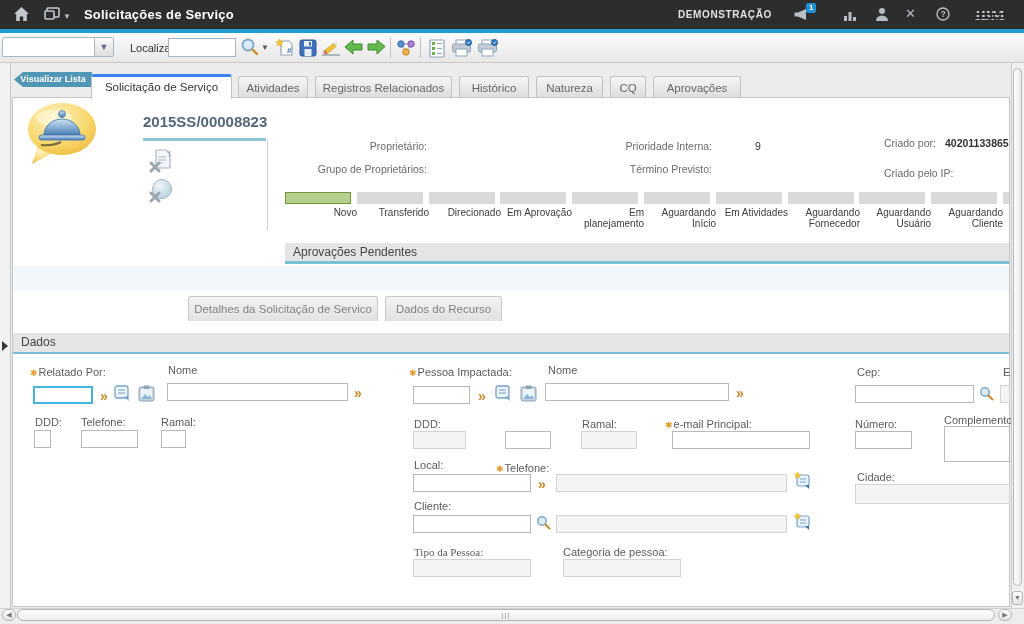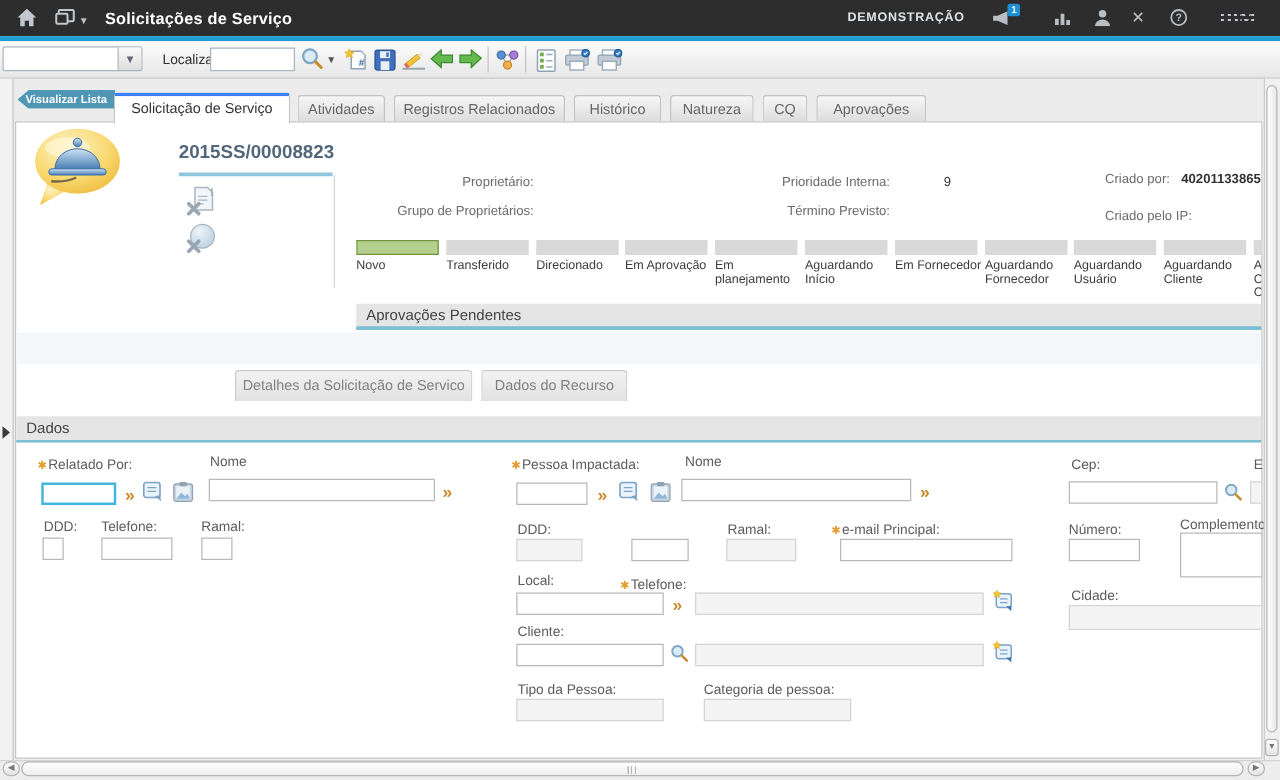--- a/index.html
+++ b/index.html
@@ -37,21 +37,21 @@
   .splitter-arrow{position:absolute;left:2px;top:341px;width:0;height:0;border-top:5px solid transparent;border-bottom:5px solid transparent;border-left:6px solid #3a3a3a;}
   
   .record-id{position:absolute;left:143px;top:113px;font-size:15px;font-weight:bold;color:#53677a;z-index:2;}
   .id-underline{position:absolute;left:143px;top:138px;width:123px;height:3px;background:#8fc6da;z-index:2;}
   .vdiv{position:absolute;left:267px;top:140px;width:1px;height:90px;background:#d4d4d4;z-index:2;}
   .hlabel{position:absolute;font-size:10.5px;color:#6b6b6b;white-space:nowrap;z-index:2;}
   .hvalue{position:absolute;font-size:10.5px;color:#333;white-space:nowrap;z-index:2;}
   .r{text-align:right;}
   
   .flow{position:absolute;left:285px;top:192px;width:724px;height:46px;overflow:hidden;z-index:2;}
-  .stage{position:absolute;top:0;width:72px;}
+  .stage{position:absolute;top:0;width:72px;text-align:right;}
   .stage .bar{width:66px;height:12px;background:#d9d9d9;box-sizing:border-box;}
   .stage.active .bar{background:#b4cf8e;border:1px solid #75953f;}
   .stage .slabel{margin-top:3px;font-size:10px;line-height:11px;color:#3c3c3c;width:72px;}
   
   .sechdr{position:absolute;background:#e5e5e5;border-bottom:3px solid #7bbfd4;box-sizing:border-box;font-size:12px;color:#444;
           padding-left:8px;line-height:18px;height:21px;z-index:2;white-space:nowrap;}
   
   .flabel{position:absolute;font-size:11px;color:#5c5c5c;white-space:nowrap;z-index:2;}
   .req{color:#e49b2c;font-size:9px;margin-right:1px;}
   .inp{position:absolute;box-sizing:border-box;height:18px;background:#fff;border:1px solid #b9b9b9;font-size:11px;padding:0 2px;z-index:2;font-family:"Liberation Sans",sans-serif;}
@@ -307,21 +307,21 @@
     <div class="stage" style="left:287px;">
         <div class="bar"></div>
         <div class="slabel">Em planejamento</div>
       </div>
     <div class="stage" style="left:359px;">
         <div class="bar"></div>
         <div class="slabel">Aguardando Início</div>
       </div>
     <div class="stage" style="left:431px;">
         <div class="bar"></div>
-        <div class="slabel">Em Fornecedor</div>
+        <div class="slabel">Em Atividades</div>
       </div>
     <div class="stage" style="left:503px;">
         <div class="bar"></div>
         <div class="slabel">Aguardando Fornecedor</div>
       </div>
     <div class="stage" style="left:574px;">
         <div class="bar"></div>
         <div class="slabel">Aguardando Usuário</div>
       </div>
     <div class="stage" style="left:646px;">
@@ -429,21 +429,21 @@
   <span class="ficon" style="left:793px;top:512px;">
     <svg width="18" height="19" viewBox="0 0 18 19">
         <rect x="4" y="4" width="12" height="11" rx="2" fill="#eaf2fa" stroke="#7ba3c8" stroke-width="1.2"></rect>
         <line x1="7" y1="8" x2="13" y2="8" stroke="#7ba3c8"></line>
         <line x1="7" y1="11" x2="13" y2="11" stroke="#7ba3c8"></line>
         <path d="M12 14 l4 4 v-4 Z" fill="#3a6ea8"></path>
         <path d="M4.5 1 l1 2 2.2.3 -1.6 1.5 .4 2.2 -2-1.1 -2 1.1 .4-2.2 L1.3 3.3 l2.2-.3 Z" fill="#f4c431" stroke="#d9a31a" stroke-width=".4"></path>
       </svg>
   </span>
 
-  <span class="flabel" style="left:414px;top:546px;">Tipo da Pessoa:</span>
+  <span class="flabel" style="left:414px;top:546px;font-family:Liberation Serif, serif;">Tipo da Pessoa:</span>
   <input class="inp ro" style="left: 413px; top: 559px; width: 118px;" readonly="">
   <span class="flabel" style="left:563px;top:546px;">Categoria de pessoa:</span>
   <input class="inp ro" style="left: 563px; top: 559px; width: 118px;" readonly="">
 
   <span class="flabel" style="left:857px;top:366px;">Cep:</span>
   <input class="inp" style="left: 855px; top: 385px; width: 119px;">
   <span class="ficon" style="left:979px;top:386px;">
     <svg width="15" height="15" viewBox="0 0 15 15">
         <circle cx="6" cy="6" r="4.2" fill="#dcecf6" stroke="#7da7c4" stroke-width="1.5"></circle>
         <line x1="9.5" y1="9.5" x2="13.5" y2="13.5" stroke="#c98a2a" stroke-width="2" stroke-linecap="round"></line>

